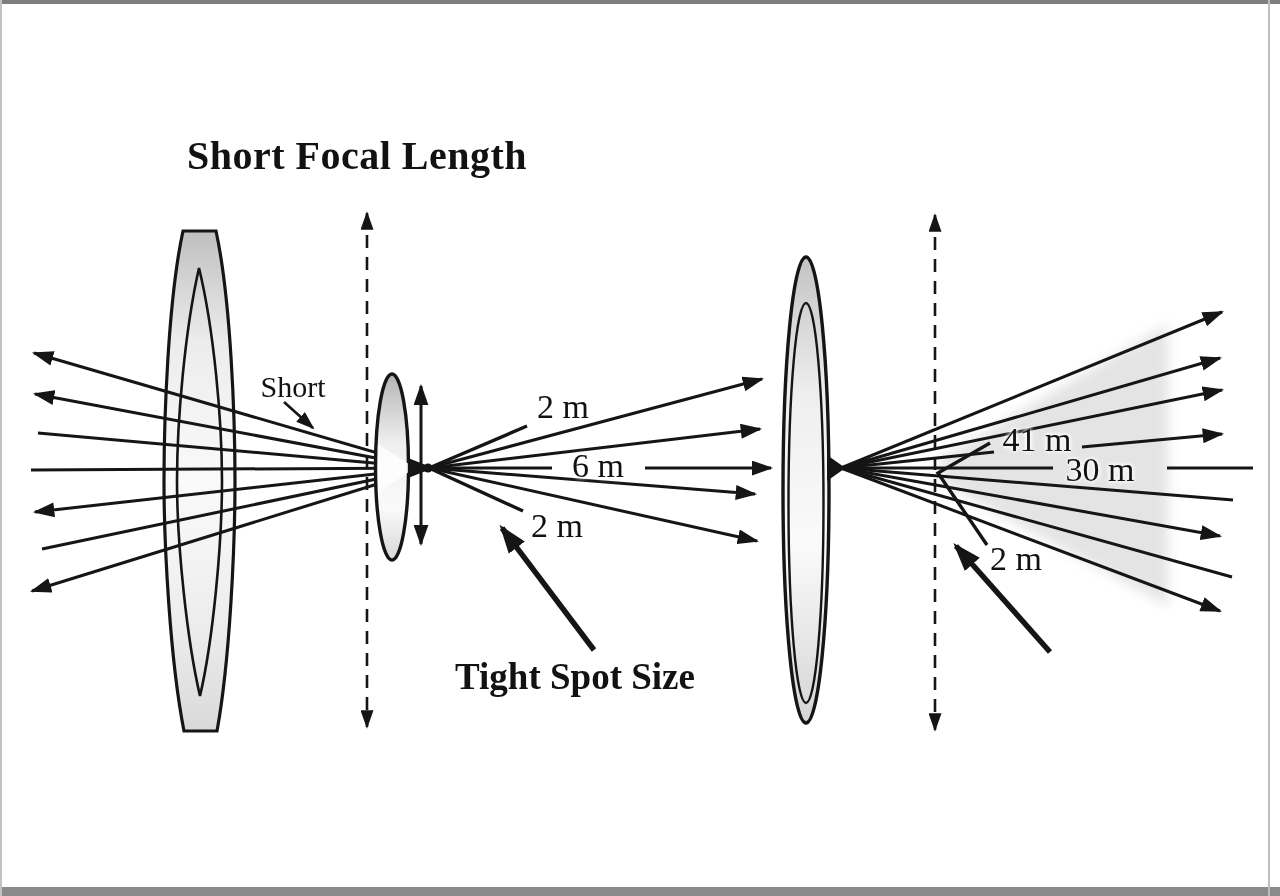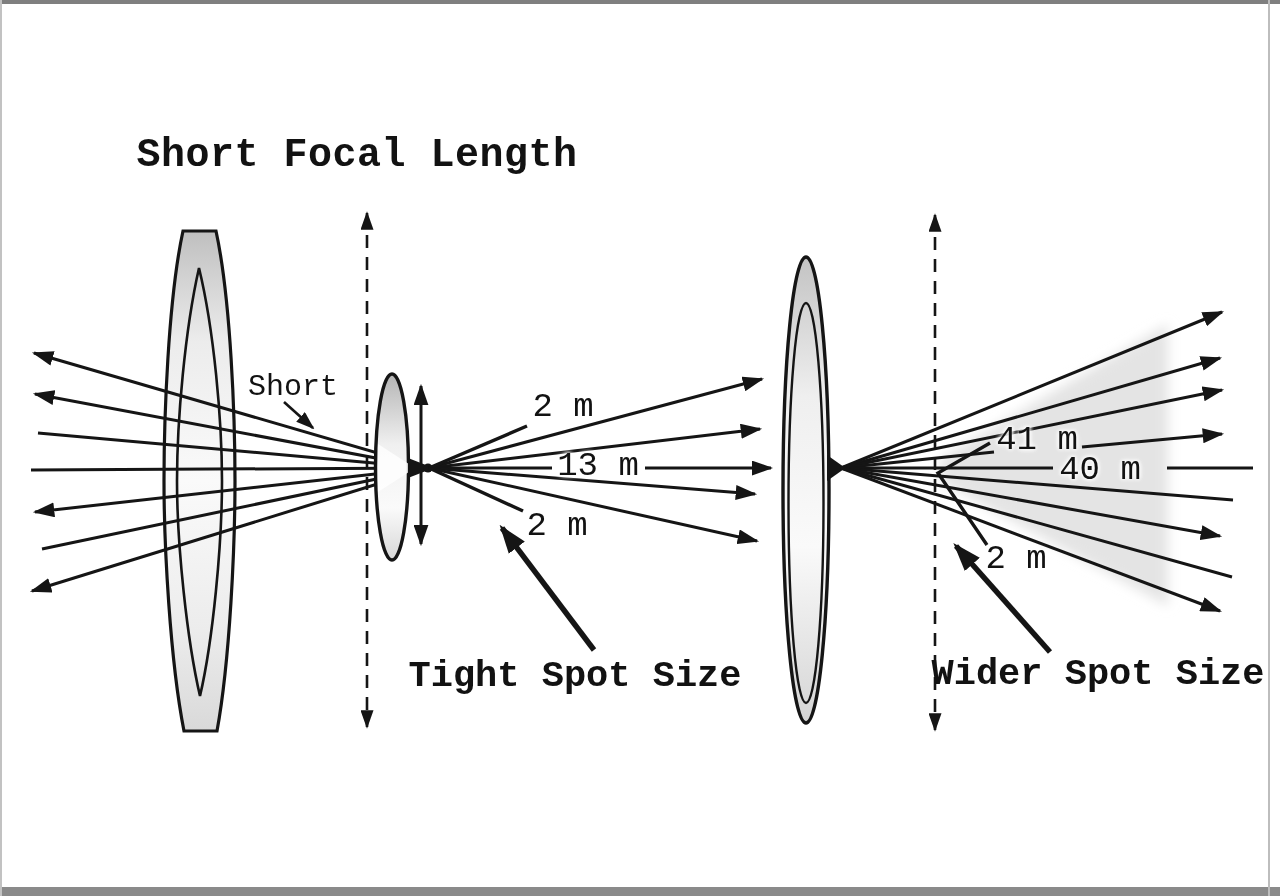--- a/index.html
+++ b/index.html
@@ -1,18 +1,18 @@
 <!DOCTYPE html>
 <html><head>
 <meta charset="utf-8">
 <style>
   html,body{margin:0;padding:0;background:#ffffff;}
   #stage{
     position:relative;width:1280px;height:896px;background:#ffffff;overflow:hidden;
-    font-family:Liberation Mono, monospace;
+    font-family:Liberation Serif, serif;
   }
   .bar-top{position:absolute;left:0;top:0;width:1280px;height:4px;background:#7f7f7f;}
   .bar-bottom{position:absolute;left:0;top:887px;width:1280px;height:9px;background:#8a8a8a;}
   .edge-left{position:absolute;left:0;top:0;width:2px;height:896px;background:#c2c2c2;}
   .edge-right{position:absolute;left:1268px;top:0;width:2px;height:896px;background:#bdbdbd;}
   svg.draw{position:absolute;left:0;top:0;}
   .lbl{
     position:absolute;transform:translate(-50%,-50%);
     color:#121212;white-space:nowrap;z-index:5;line-height:1;
   }
@@ -154,27 +154,26 @@
     <g>
       <line x1="1050" y1="652" x2="956" y2="546" stroke="#151515" stroke-width="5.5" marker-end="url(#ahp)"></line>
     </g>
   </svg>
 
   <div class="lbl title" style="left:357px;top:156px;">Short Focal Length</div>
 
   <div class="lbl convex" style="left:293px;top:387px;">Short</div>
 
   <div class="lbl meas" style="left:563px;top:407px;">2 m</div>
-  <div class="lbl meas" style="left:598px;top:466px;">13 m</div>
+  <div class="lbl meas" style="left:598px;top:466px;">6 m</div>
   <div class="lbl meas" style="left:557px;top:526px;">2 m</div>
 
   <div class="lbl meas" style="left:1037px;top:440px;">41 m</div>
-  <div class="lbl meas" style="left:1100px;top:470px;">40 m</div>
+  <div class="lbl meas" style="left:1100px;top:470px;">30 m</div>
   <div class="lbl meas" style="left:1016px;top:559px;">2 m</div>
 
   <div class="lbl spot" style="left:575px;top:676px;">Tight Spot Size</div>
-  <div class="lbl spot" style="left:1098px;top:674px;">Wider Spot Size</div>
 
   <div class="bar-top"></div>
   <div class="bar-bottom"></div>
   <div class="edge-left"></div>
   <div class="edge-right"></div>
 </div>
 
 </body></html>

